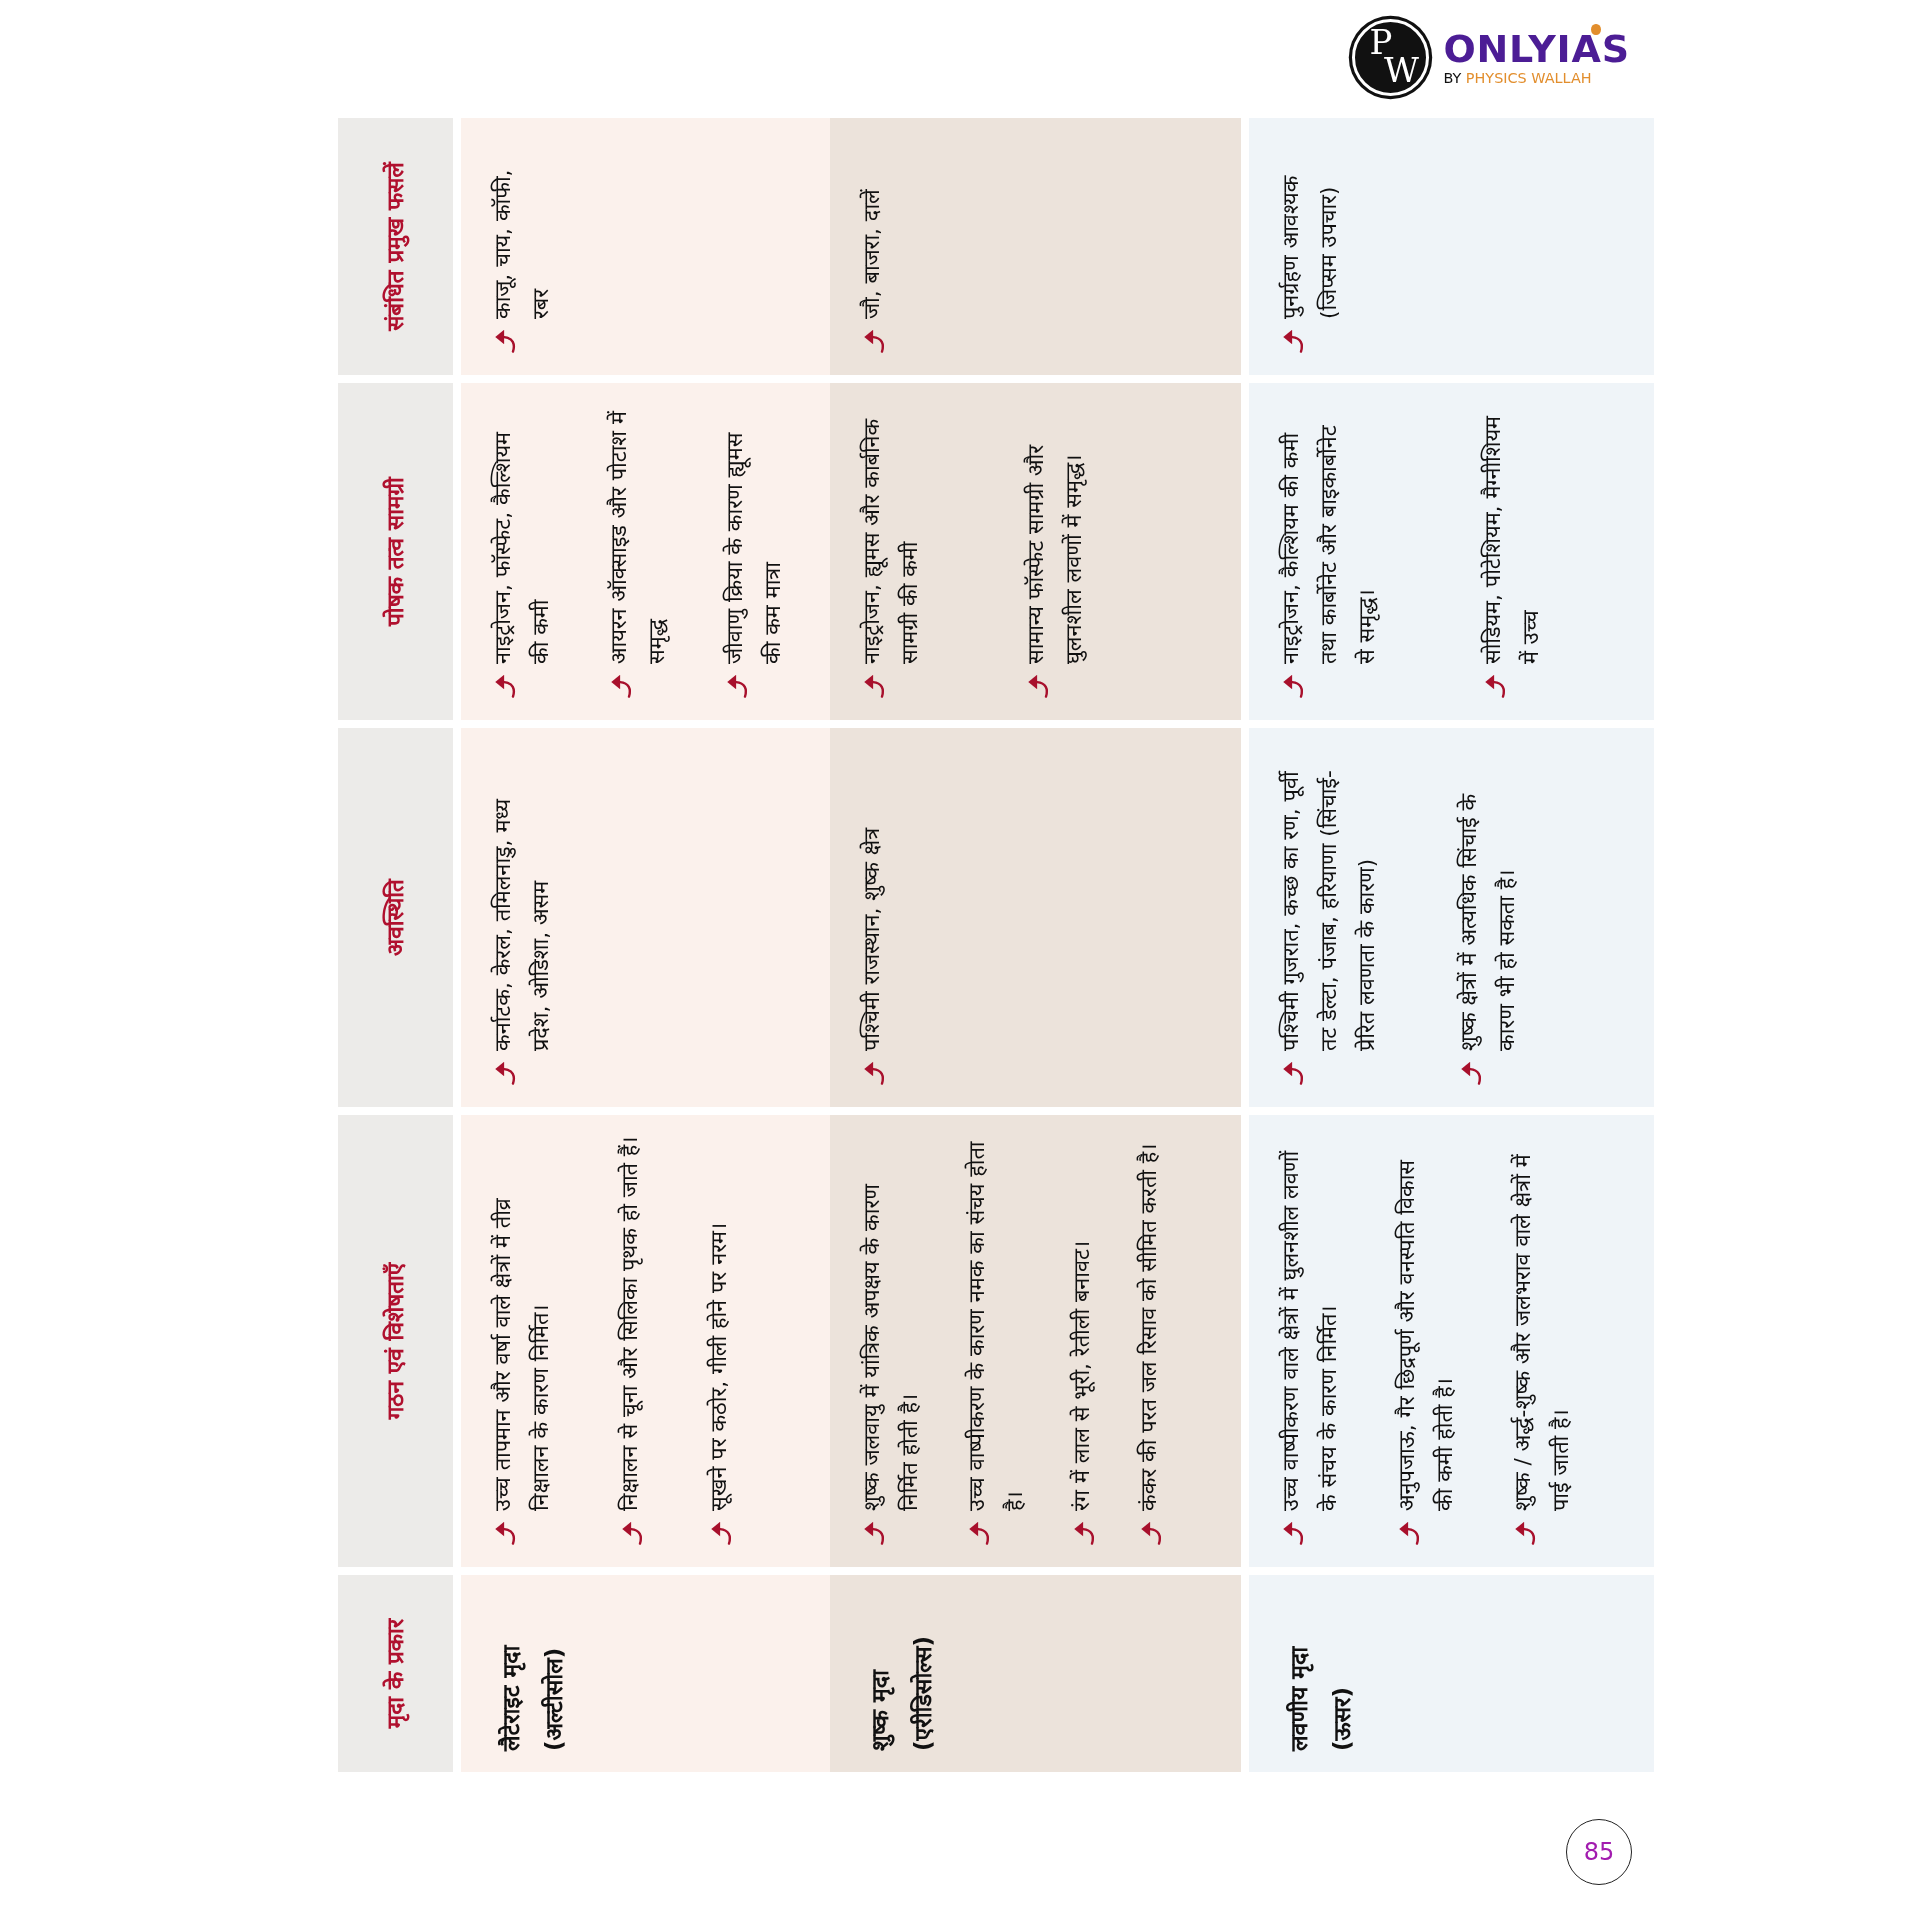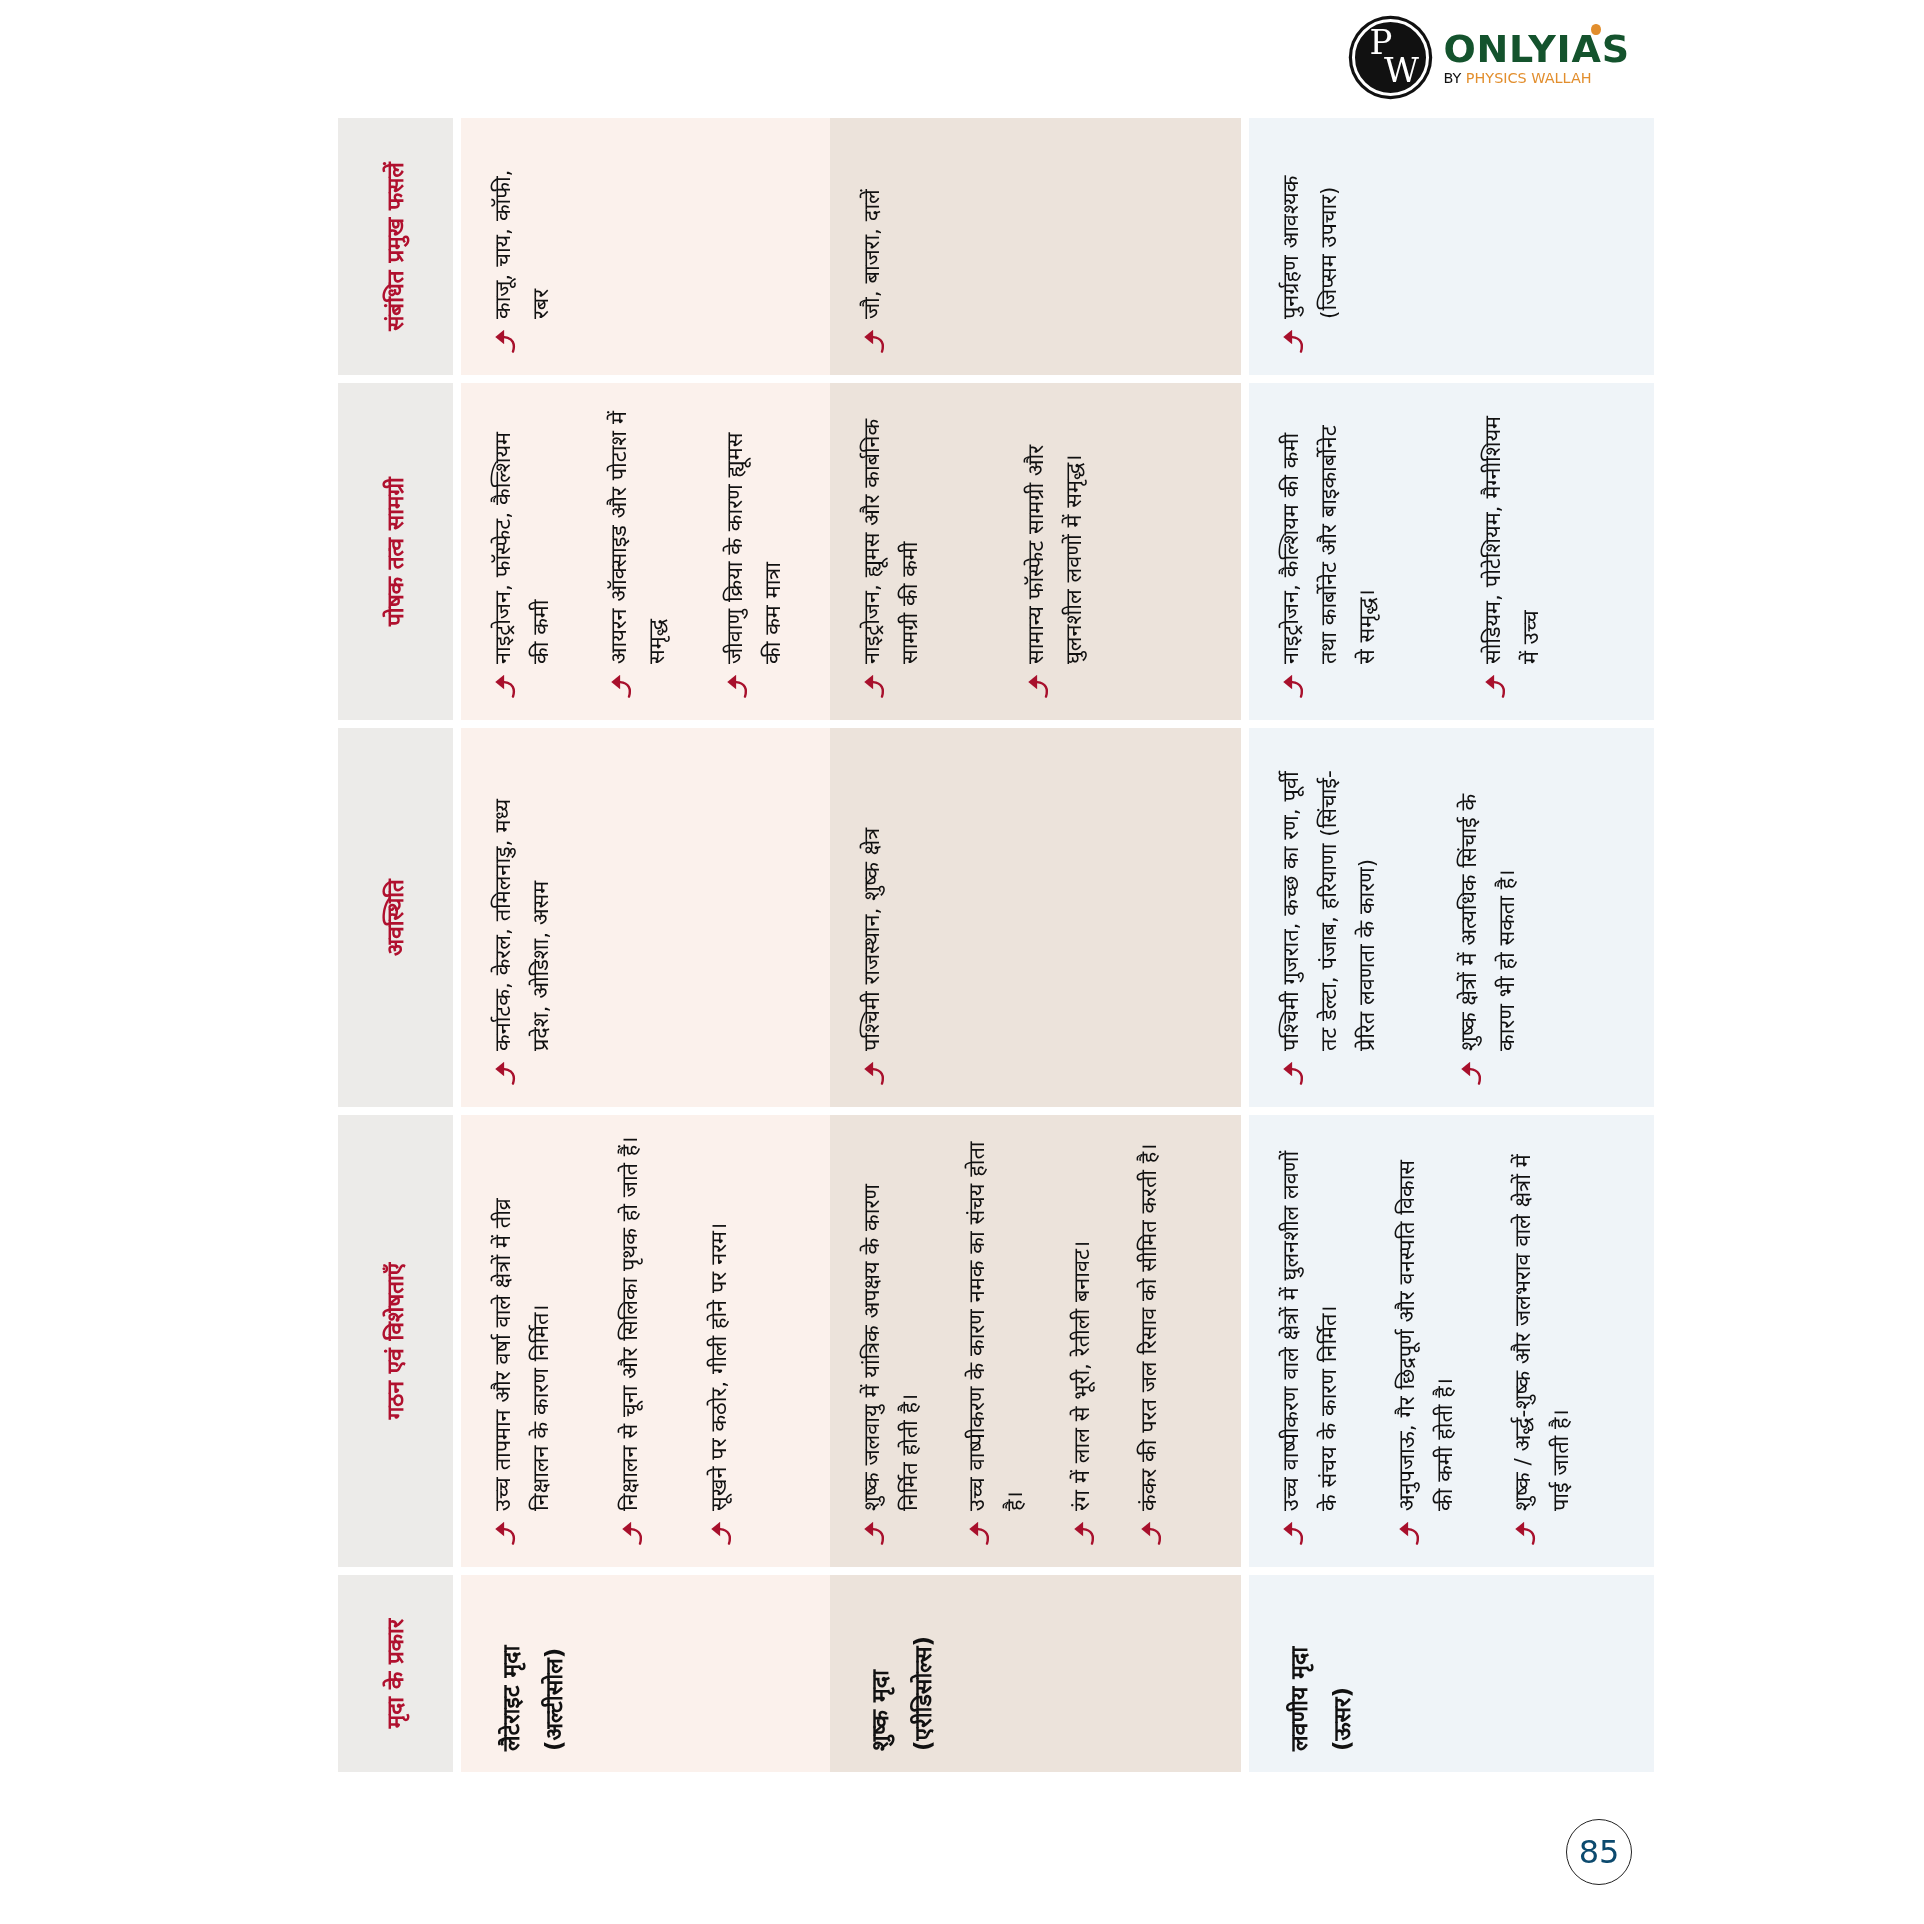--- a/index.html
+++ b/index.html
@@ -52,21 +52,21 @@
     .brand {
       margin-left: 14.4px;
       display: flex;
       flex-direction: column;
     }
     .brand-name {
       font-family: "DejaVu Sans", sans-serif;
       font-weight: 900;
       font-size: 38px;
       letter-spacing: 0.8px;
-      color: #14532d;
+      color: #4c1d95;
       line-height: 40px;
       position: relative;
     }
     .brand-dot {
       position: absolute;
       width: 9.6px;
       height: 11.2px;
       border-radius: 50%;
       background: #e28e2d;
       left: 148px;
@@ -87,22 +87,22 @@
       position: absolute;
       left: 1566px;
       top: 1819px;
       width: 64px;
       height: 64px;
       border: 1.6px solid #222;
       border-radius: 50%;
       display: flex;
       align-items: center;
       justify-content: center;
-      font-size: 32px;
-      color: #0c4a6e;
+      font-size: 24px;
+      color: #a21caf;
       font-family: "DejaVu Sans", sans-serif;
     }
 
     
     
     .table-wrap {
       position: absolute;
       left: 338px;
       top: 120px;
       width: 0;

